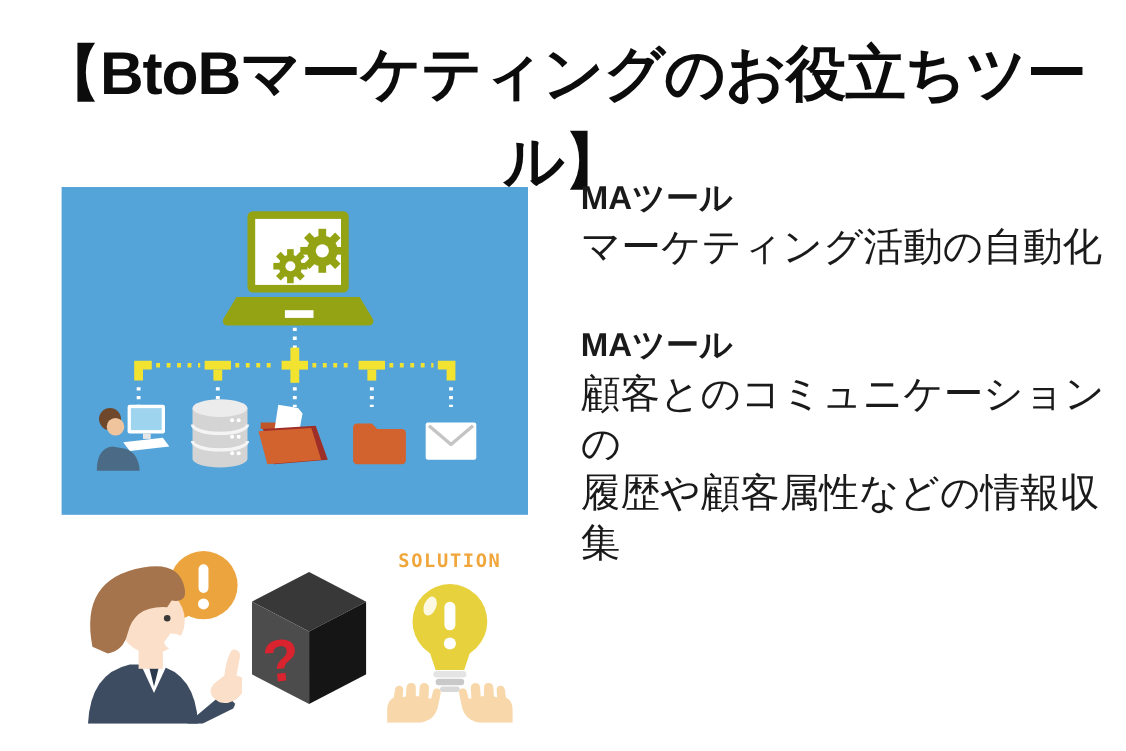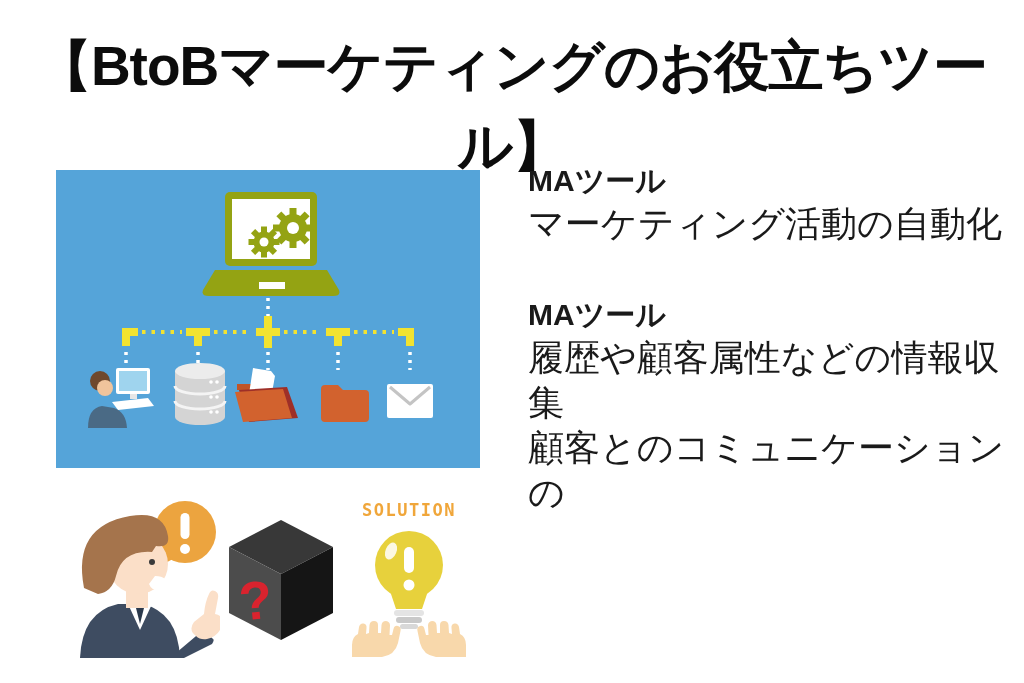--- a/index.html
+++ b/index.html
@@ -120,22 +120,22 @@
 
   <section class="tool" id="tool-ma">
     <h2>MAツール</h2>
     <p>
       <span class="line">マーケティング活動の自動化</span>
     </p>
   </section>
   <section class="tool" id="tool-crm">
     <h2>MAツール</h2>
     <p>
+      <span class="line">顧客とのコミュニケーションの</span>
       <span class="line">履歴や顧客属性などの情報収集</span>
-      <span class="line">顧客とのコミュニケーションの</span>
     </p>
   </section>
   <section class="tool" id="tool-sfa">
   </section>
 
   <div class="figure" id="fig-man">
     <svg viewBox="0 0 162 166" width="162" height="166">
       <g>
         <circle cx="127" cy="40" r="31" fill="var(--bubble-orange)"></circle>
         <path d="M103,60 L90,80 L115,67 Z" fill="var(--bubble-orange)"></path>

